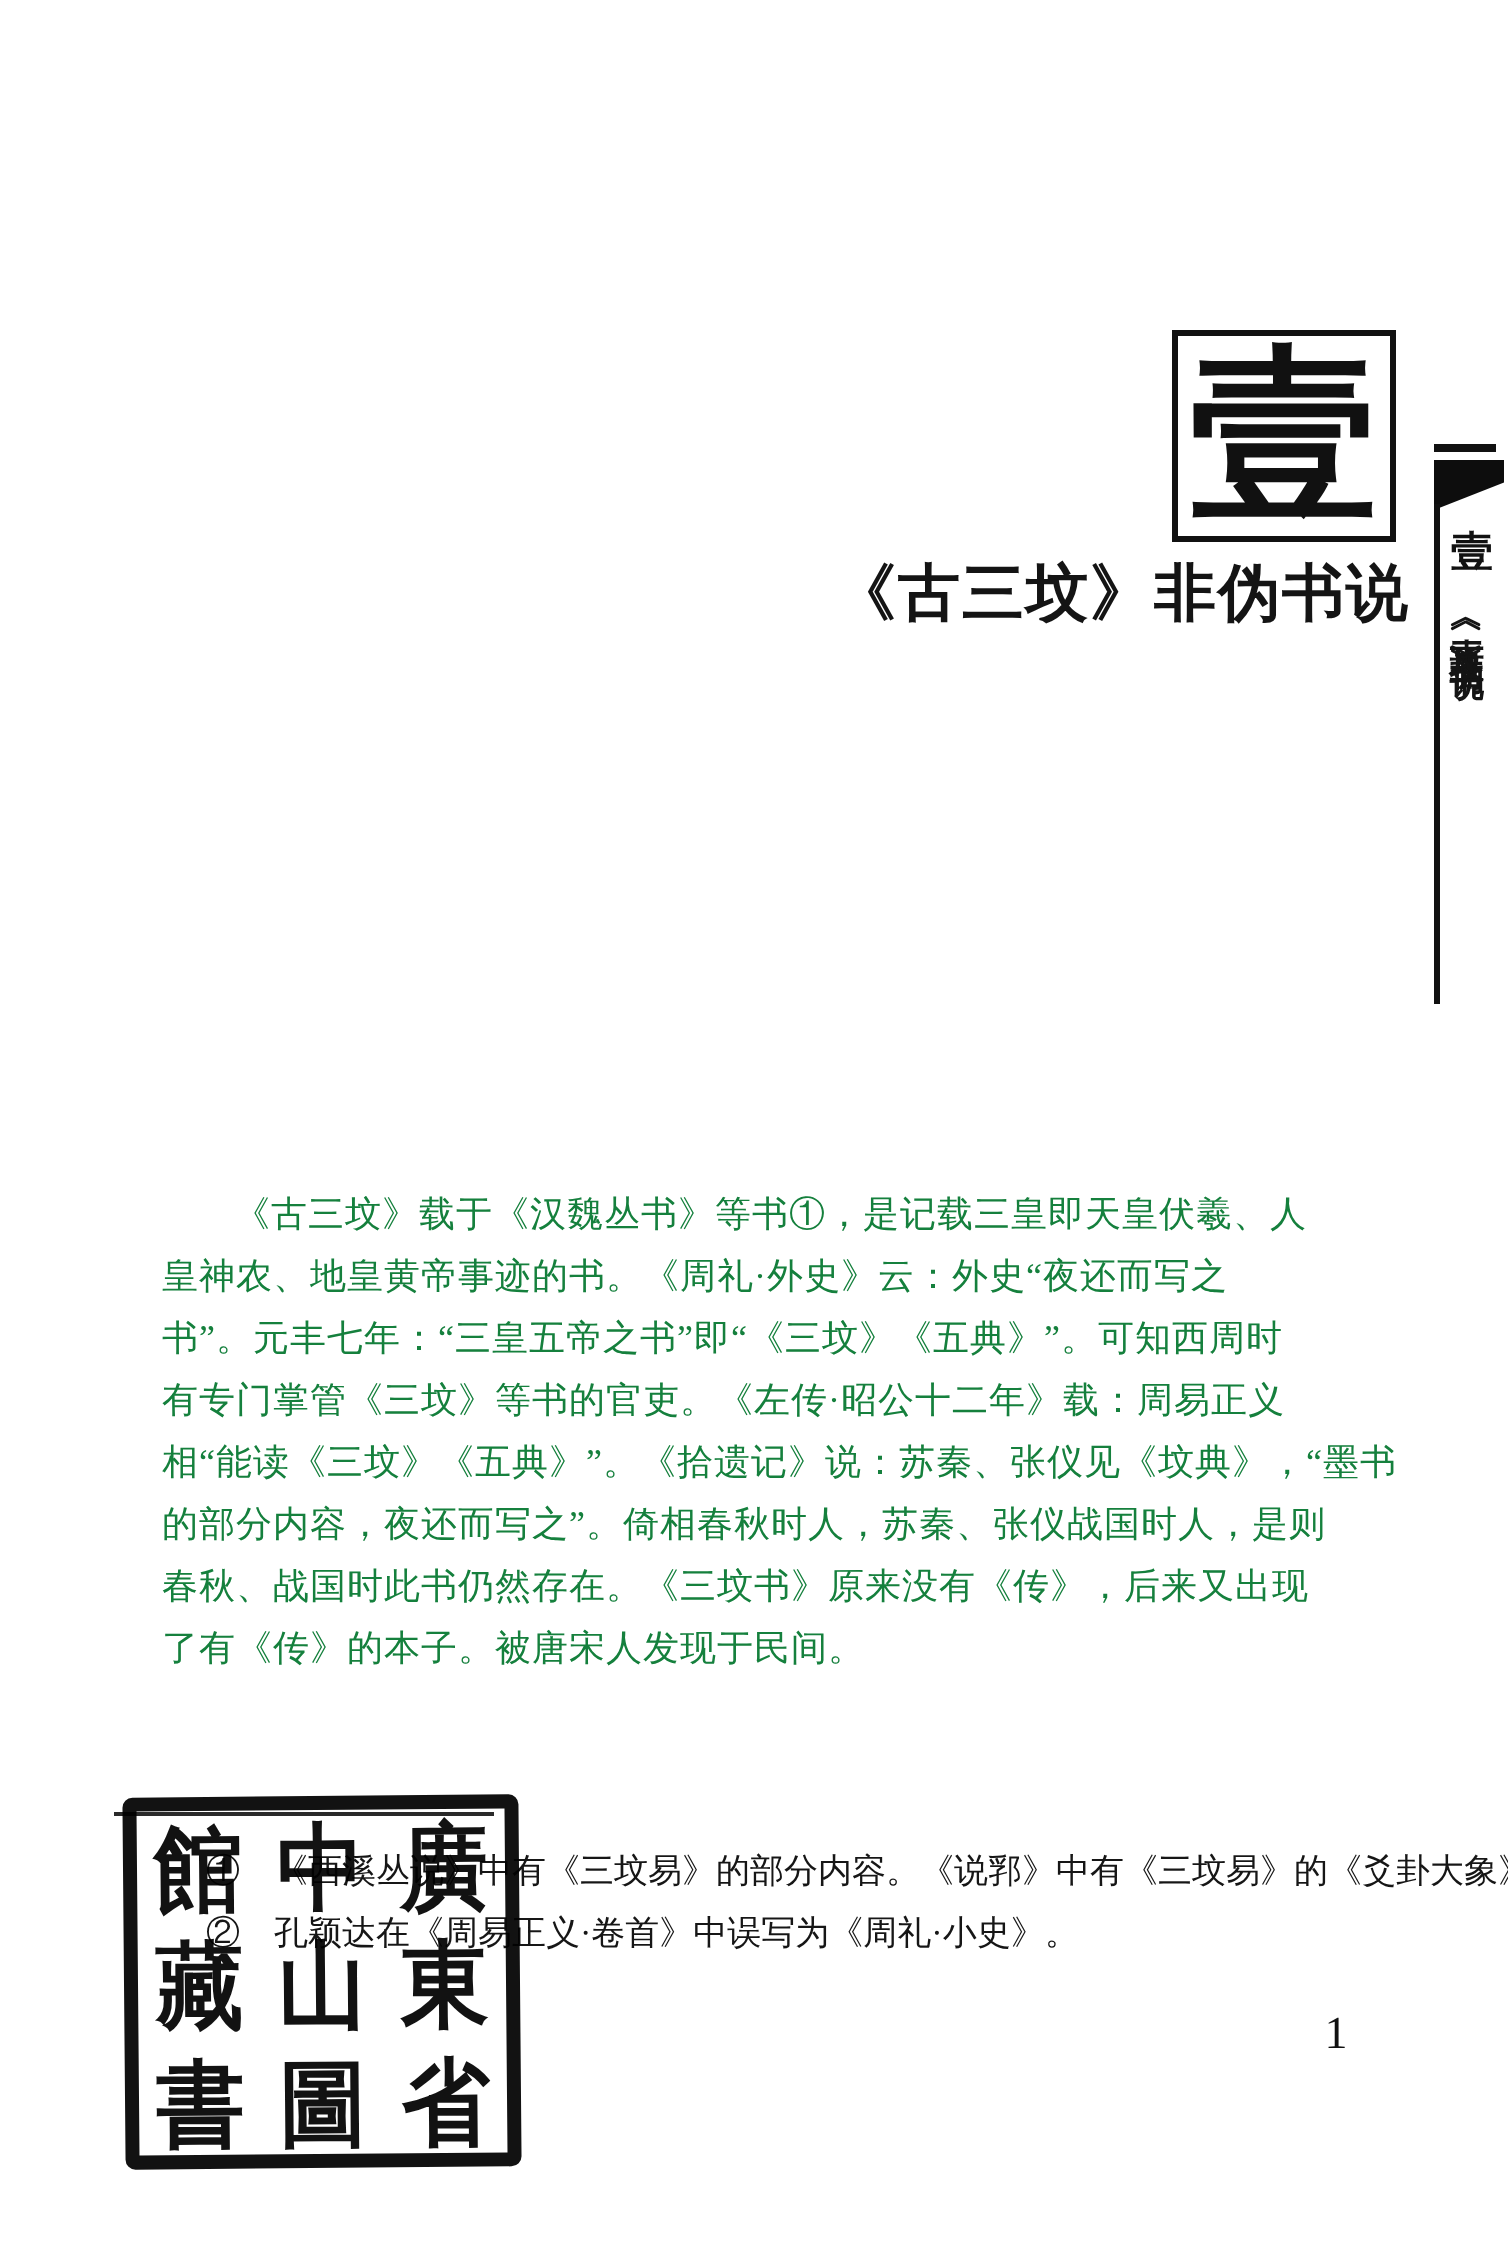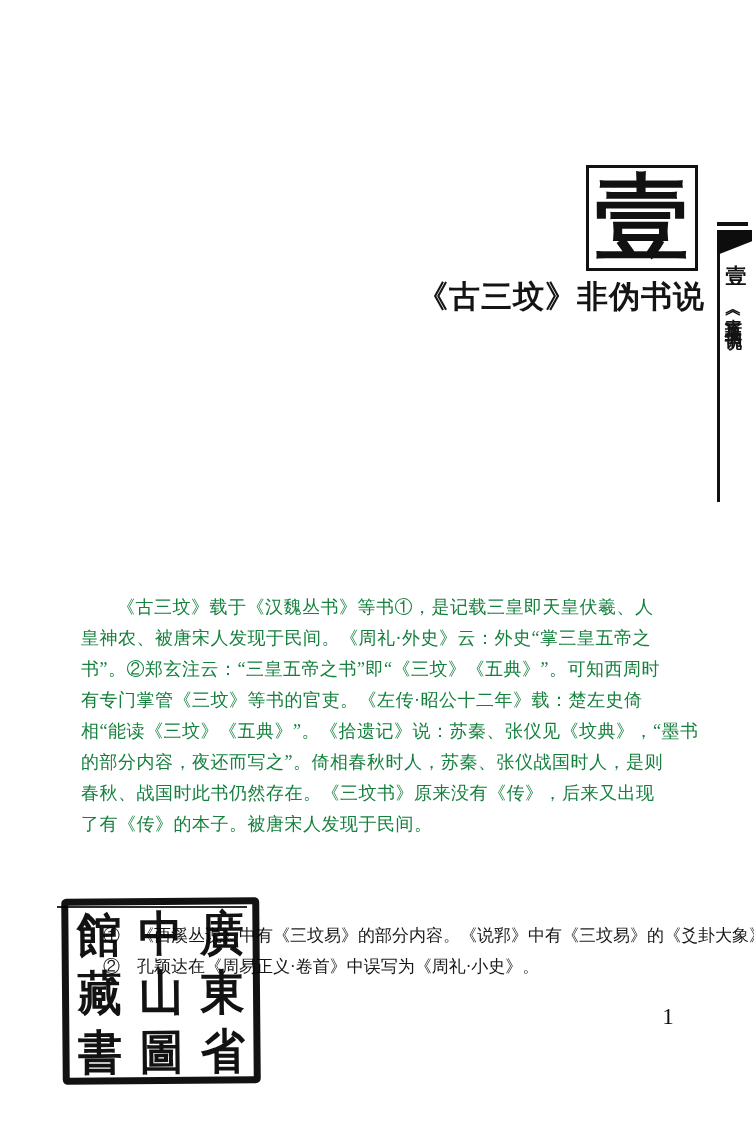--- a/index.html
+++ b/index.html
@@ -86,23 +86,23 @@
 
   <div class="sb-topline"></div>
   <div class="sb-wedge"></div>
   <div class="sb-rule"></div>
   <div class="sb-marker">壹</div>
   <div class="sb-title">《古三坟》非伪书说</div>
 
   <div class="body-text">
     <div>
       <div class="bline indent">《古三坟》载于《汉魏丛书》等书①，是记载三皇即天皇伏羲、人</div>
-      <div class="bline">皇神农、被唐宋人发现于民间。《周礼·外史》云：外史“掌三皇五帝之</div>
-      <div class="bline">书”。②郑玄注云：“三皇五帝之书”即“《三坟》《五典》”。可知西周时</div>
-      <div class="bline">有专门掌管《三坟》等书的官吏。《左传·昭公十二年》载：楚左史倚</div>
+      <div class="bline">皇神农、地皇黄帝事迹的书。《周礼·外史》云：外史“夜还而写之</div>
+      <div class="bline">书”。元丰七年：“三皇五帝之书”即“《三坟》《五典》”。可知西周时</div>
+      <div class="bline">有专门掌管《三坟》等书的官吏。《左传·昭公十二年》载：周易正义</div>
       <div class="bline">相“能读《三坟》《五典》”。《拾遗记》说：苏秦、张仪见《坟典》，“墨书</div>
       <div class="bline">的部分内容，夜还而写之”。倚相春秋时人，苏秦、张仪战国时人，是则</div>
       <div class="bline">春秋、战国时此书仍然存在。《三坟书》原来没有《传》，后来又出现</div>
       <div class="bline">了有《传》的本子。被唐宋人发现于民间。</div>
     </div>
   </div>
 
   <div class="fn-divider"></div>
 
   <div class="footnotes">

